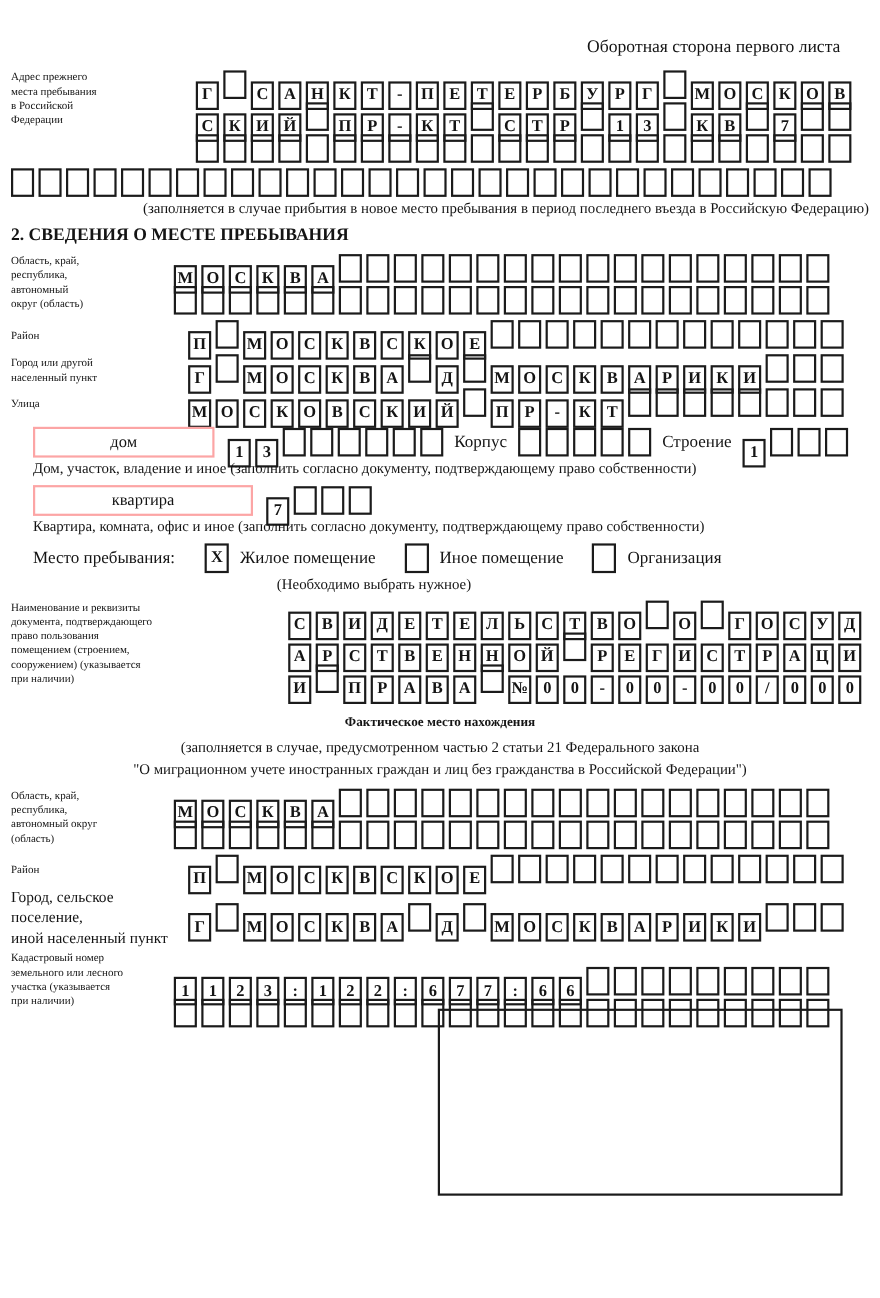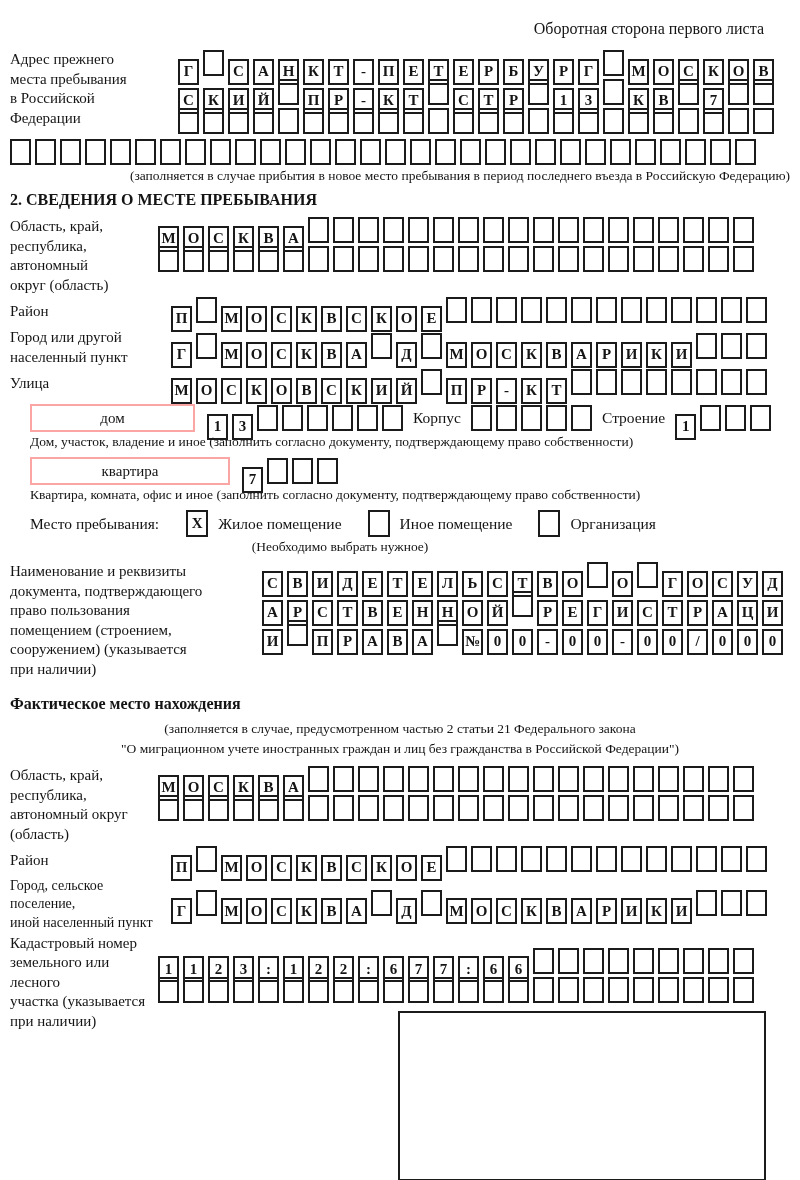--- a/index.html
+++ b/index.html
@@ -2,49 +2,49 @@
 <html><head>
 <meta charset="utf-8">
 <style>
   * { box-sizing: border-box; }
   html,body { margin:0; padding:0; }
   body {
     width: 800px; height: 1180px; overflow: hidden;
     background: #ffffff; color: #141414;
     font-family: "Liberation Serif", "DejaVu Serif", serif;
   }
-  .page { width: 800px; height: 1180px; padding: 6px 10px 0 10px; position: relative; }
+  .page { width: 800px; height: 1180px; padding: 20px 10px 0 10px; position: relative; }
 
   .header-note { text-align: right; padding-right: 26px; font-size: 16px; margin-top: 14px; }
 
   
   .cell-row { height: 26px; margin-bottom: 3px; white-space: nowrap; }
   .cell {
     display: inline-flex; align-items: center; justify-content: center;
     width: 21px; height: 26px; border: 2px solid #1b1b1b; margin-right: 4px;
     font-size: 15px; font-weight: 600; line-height: 1;
   }
   .checkbox {
     display: inline-flex; align-items: center; justify-content: center;
     width: 22px; height: 27px; border: 2px solid #1b1b1b;
     font-size: 15px; font-weight: 700;
   }
 
   .field-row { display: flex; align-items: flex-start; margin-bottom: 2px; }
   .field-row.vcenter { align-items: center; gap: 13px; }
-  .field-label { font-size: 15px; line-height: 1.3; flex: 0 0 auto; }
+  .field-label { font-size: 10px; line-height: 1.3; flex: 0 0 auto; }
   .w168 { width: 168px; } .w148 { width: 148px; } .w252 { width: 252px; }
   .cells-col { flex: 1 1 auto; }
 
   .caption { font-size: 13.5px; margin: 2px 0 7px 0; }
   .caption.centered { text-align: right; }
   .caption.left { margin-left: 20px; }
 
   .section-title { font-weight: bold; font-size: 16px; margin: 6px 0 8px 0; }
-  .sub-title { text-align: left; font-weight: bold; font-size: 16px; margin: 16px 0 6px 0; }
+  .sub-title { text-align: center; font-weight: bold; font-size: 12px; margin: 16px 0 6px 0; }
   .legal { text-align: center; font-size: 13.5px; line-height: 1.45; margin-bottom: 8px; }
 
   .dom-row { display: flex; align-items: center; margin: 6px 0 2px 20px; }
   .wide-box {
     display: flex; align-items: center; justify-content: center;
     border: 2px solid #fca5a5; height: 28px; font-size: 15px;
   }
   .house-box { width: 165px; margin-right: 12px; }
   .flat-box  { width: 200px; margin-right: 12px; }
   .inline-label { font-size: 15.5px; margin: 0 10px 0 6px; }

